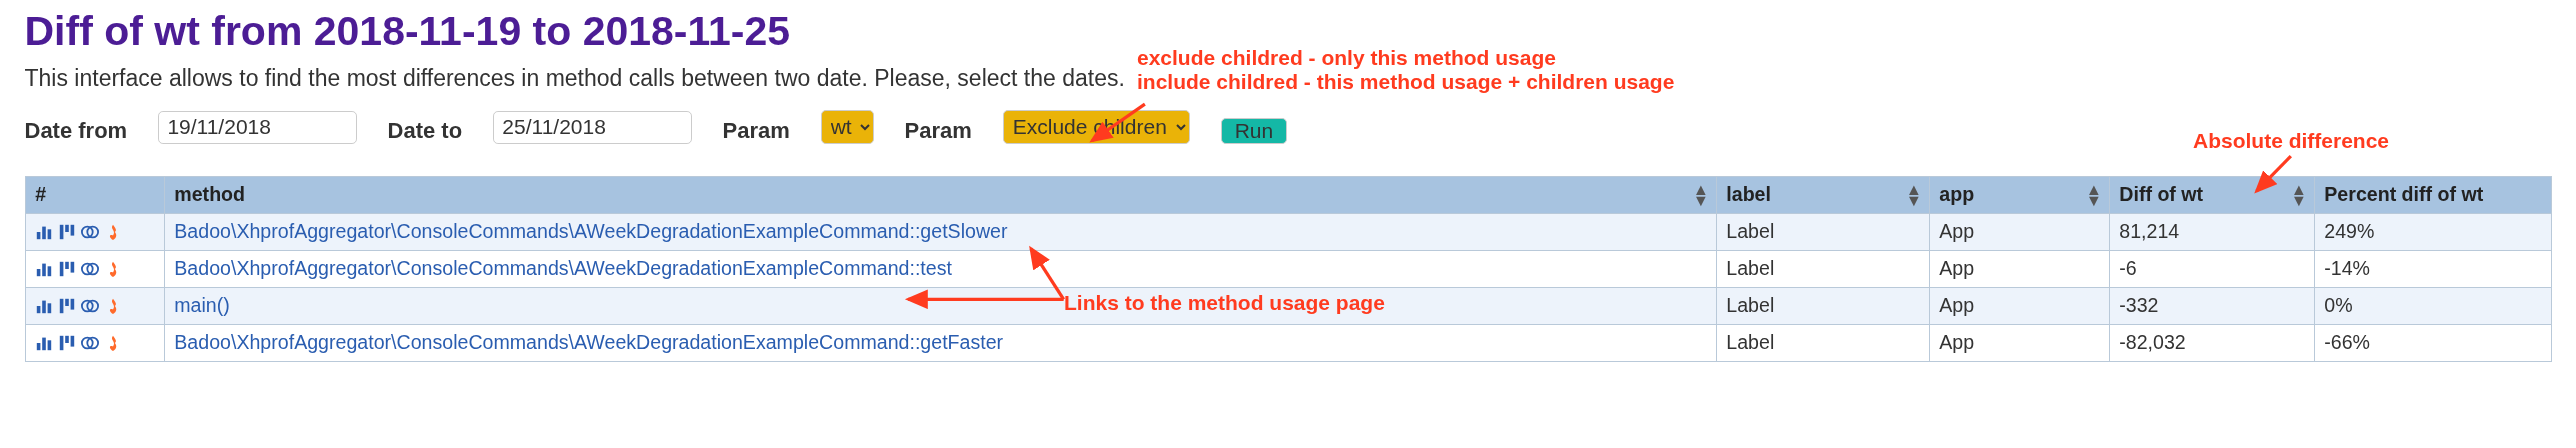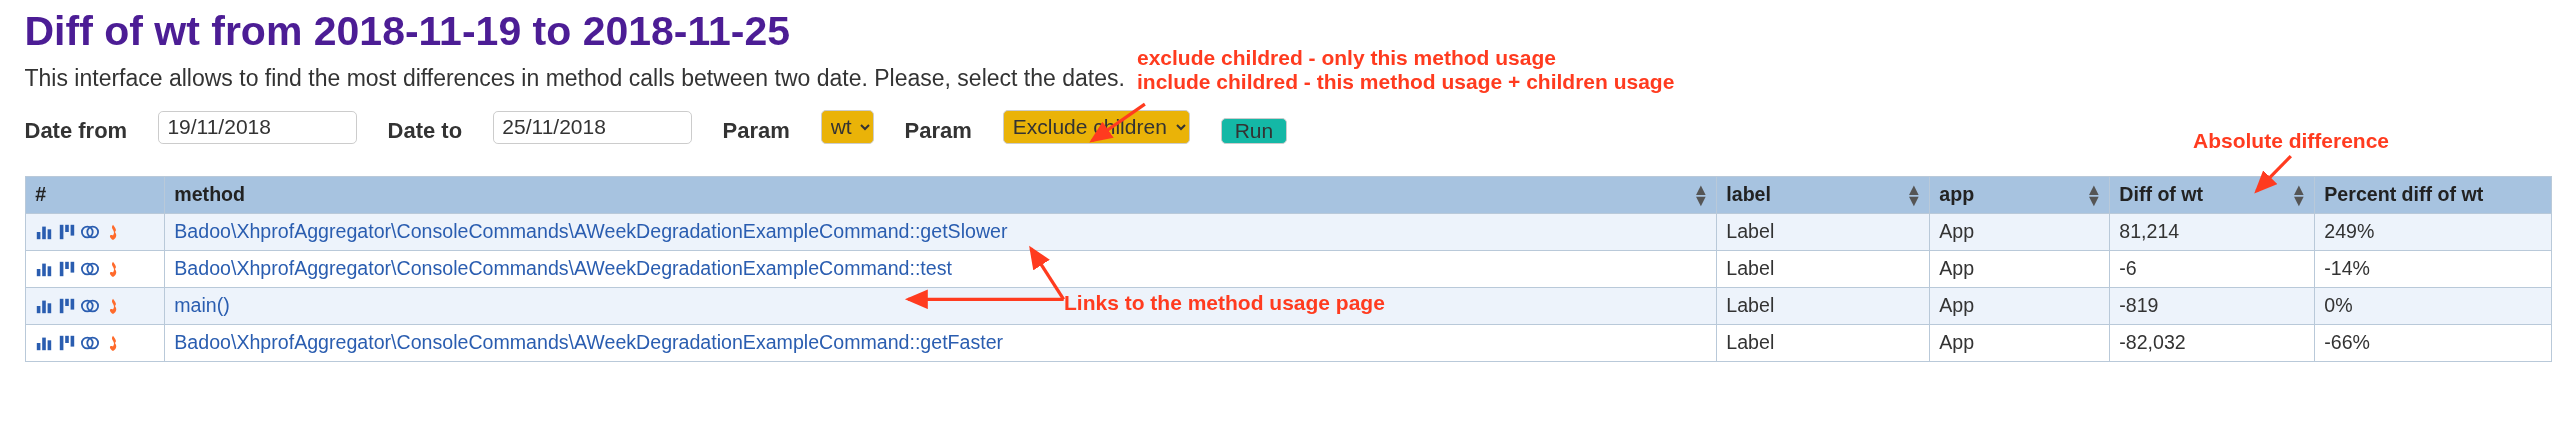--- a/index.html
+++ b/index.html
@@ -281,21 +281,21 @@
                   <path d="M10 2 C6 7 14 8 10 14 C6 12 5 16 10 19 C15 16 14 12 12 10 C15 8 12 5 10 2 Z" fill="#ff6a2b"></path>
                 </svg>
   </span>
             </div>
           </td>
     <td>
       <a class="link" href="#">main()</a>
     </td>
     <td>Label</td>
     <td>App</td>
-    <td>-819</td>
+    <td>-332</td>
     <td>0%</td>
         </tr>
         <tr>
     <td>
             <div class="actions-cell">
   <span class="tool-icon">
     <svg width="18" height="18" viewBox="0 0 20 20">
                   <rect x="2" y="10" width="4" height="8" fill="#2a5db0"></rect>
                   <rect x="8" y="4" width="4" height="14" fill="#2a5db0"></rect>
                   <rect x="14" y="7" width="4" height="11" fill="#2a5db0"></rect>

